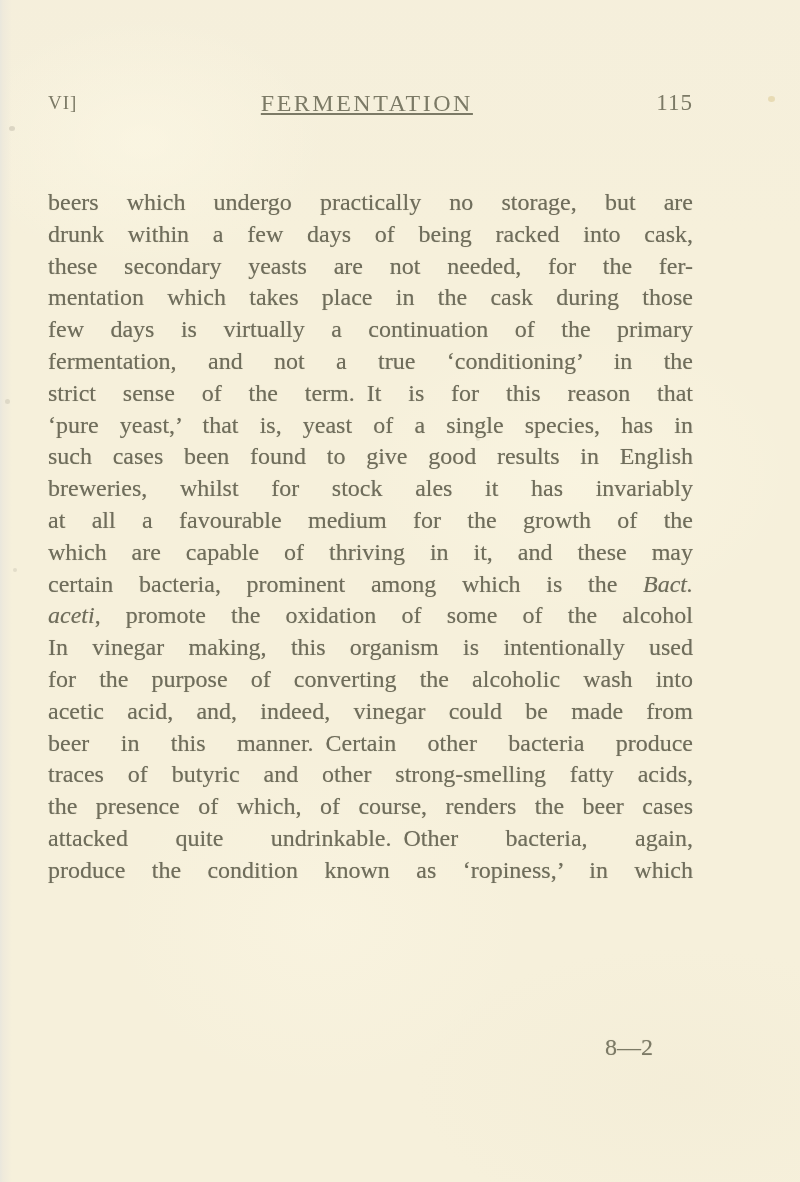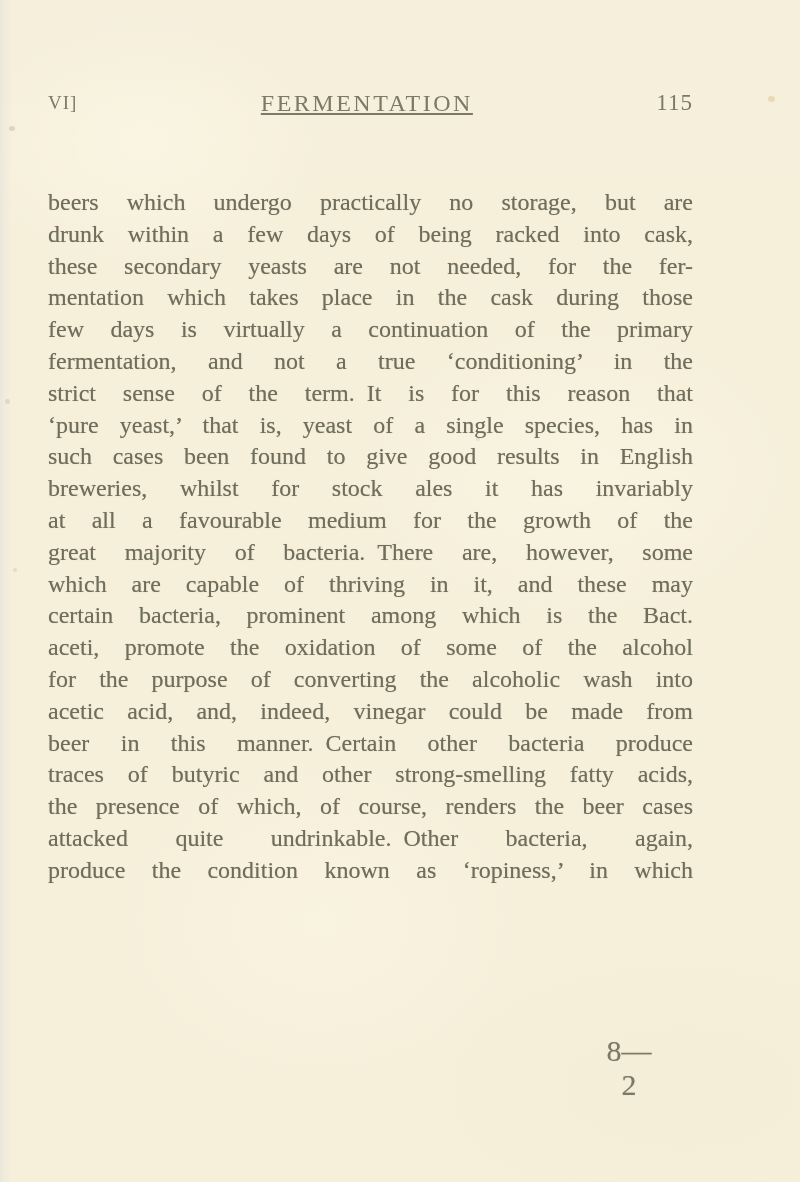--- a/index.html
+++ b/index.html
@@ -87,29 +87,30 @@
     font-size: 24px;
     line-height: 31.8px;
     height: 31.8px;
     text-align: justify;
     text-align-last: justify;
     -moz-text-align-last: justify;
     white-space: normal;
     text-shadow: 0 0 0.7px rgba(111,109,91,0.55);
   }
   .text-line .italic {
+    font-style: italic;
   }
 
   .signature-mark {
     position: absolute;
     left: 601px;
     top: 1034px;
     width: 56px;
     text-align: center;
-    font-size: 30px;
+    font-size: 24px;
     color: #7c7a66;
     text-shadow: 0 0 0.7px rgba(124,122,102,0.5);
   }
 </style>
 </head>
 <body>
 
 <div class="scan-page">
 
   <div class="paper-texture"></div>
@@ -132,24 +133,24 @@
       <div class="text-line"><span>drunk within a few days of being racked into cask,</span></div>
       <div class="text-line"><span>these secondary yeasts are not needed, for the fer-</span></div>
       <div class="text-line"><span>mentation which takes place in the cask during those</span></div>
       <div class="text-line"><span>few days is virtually a continuation of the primary</span></div>
       <div class="text-line"><span>fermentation, and not a true ‘conditioning’ in the</span></div>
       <div class="text-line"><span>strict sense of the term. It is for this reason that</span></div>
       <div class="text-line"><span>‘pure yeast,’ that is, yeast of a single species, has in</span></div>
       <div class="text-line"><span>such cases been found to give good results in English</span></div>
       <div class="text-line"><span>breweries, whilst for stock ales it has invariably</span></div>
       <div class="text-line"><span>at all a favourable medium for the growth of the</span></div>
-      <div class="text-line"><span>great majority of bacteria. There are, however, some</span></div>
       <div class="text-line"><span>which are capable of thriving in it, and these may</span></div>
       <div class="text-line"><span>certain bacteria, prominent among which is the </span><span class="italic">Bact.</span></div>
       <div class="text-line"><span class="italic">aceti</span><span>, promote the oxidation of some of the alcohol</span></div>
+      <div class="text-line"><span>In vinegar making, this organism is intentionally used</span></div>
       <div class="text-line"><span>for the purpose of converting the alcoholic wash into</span></div>
       <div class="text-line"><span>acetic acid, and, indeed, vinegar could be made from</span></div>
       <div class="text-line"><span>beer in this manner. Certain other bacteria produce</span></div>
       <div class="text-line"><span>traces of butyric and other strong-smelling fatty acids,</span></div>
       <div class="text-line"><span>the presence of which, of course, renders the beer cases</span></div>
       <div class="text-line"><span>attacked quite undrinkable. Other bacteria, again,</span></div>
       <div class="text-line"><span>produce the condition known as ‘ropiness,’ in which</span></div>
     </div>
 
   <div class="signature-mark">8—2</div>

